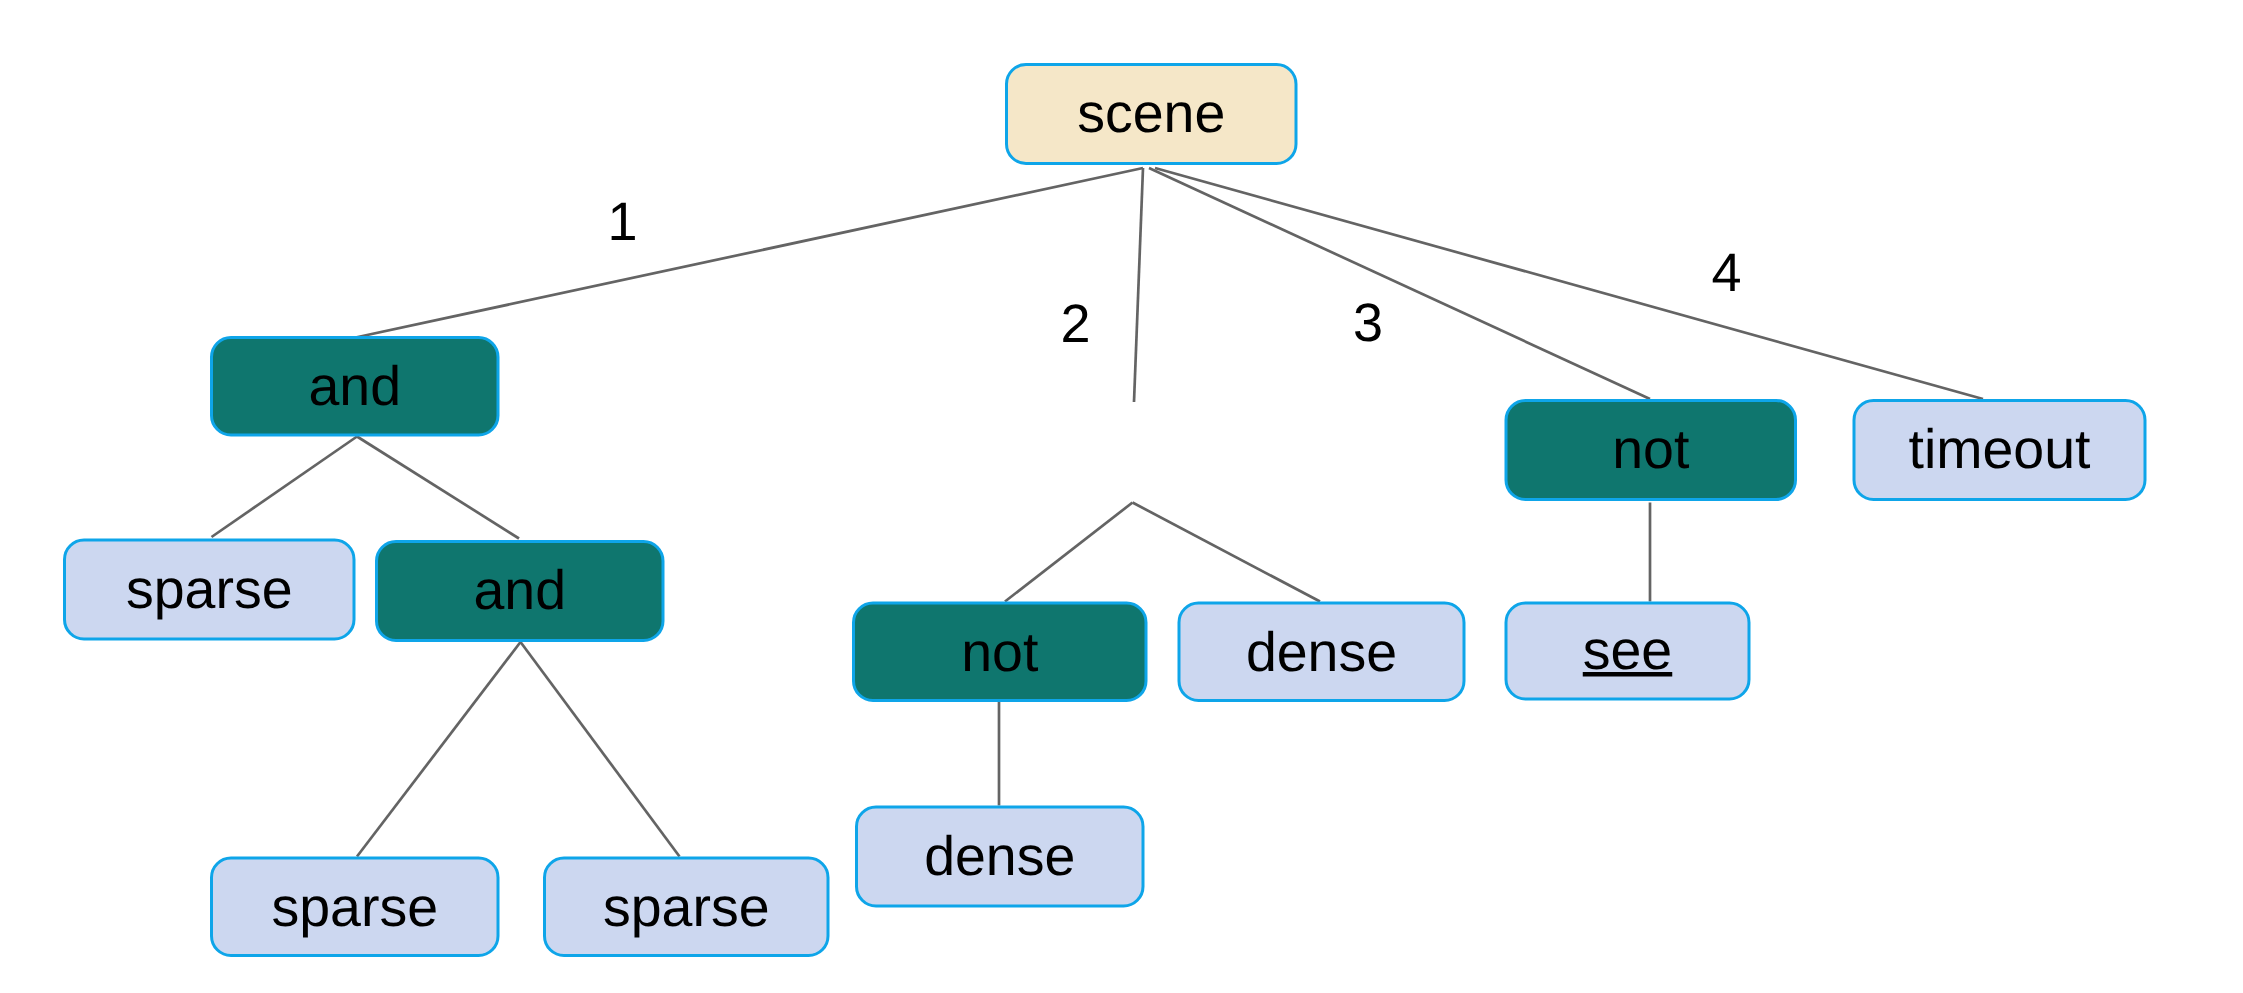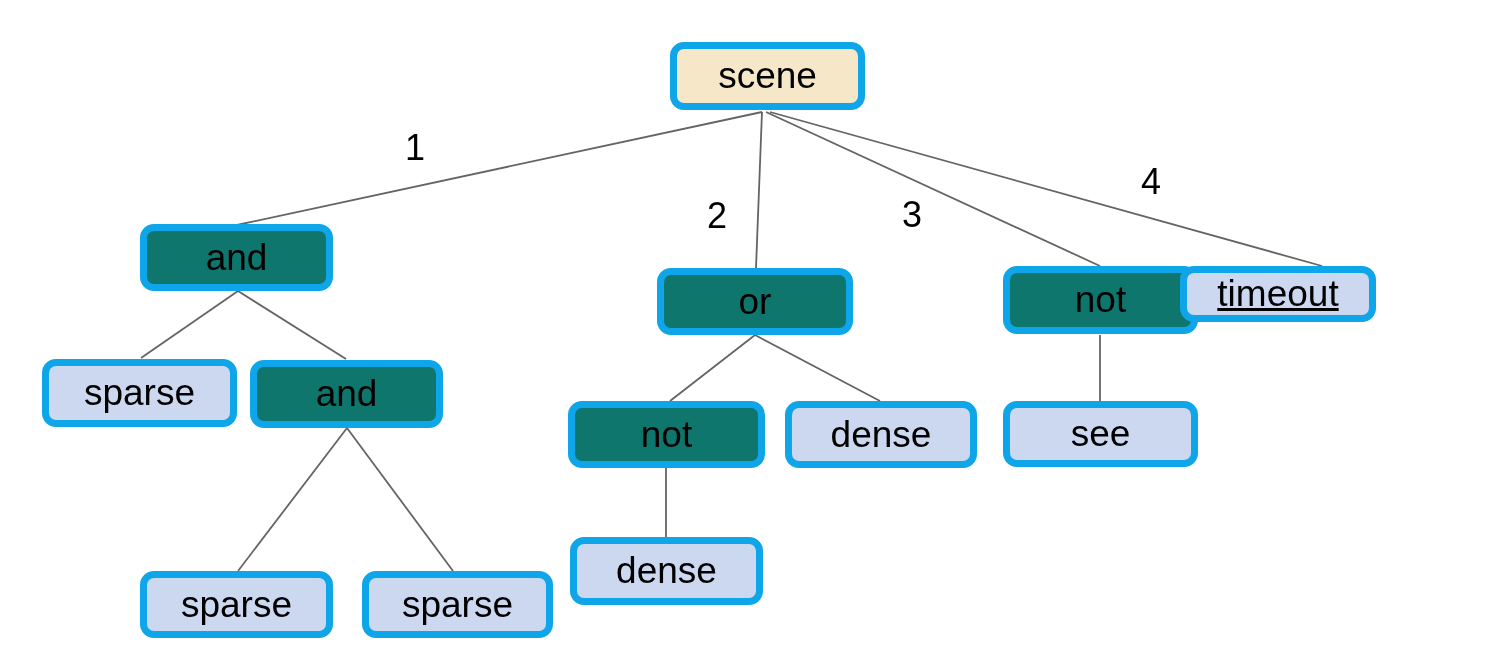--- a/index.html
+++ b/index.html
@@ -25,21 +25,21 @@
   #edges line {
     stroke: #646464;
     stroke-width: 1.8;
   }
   .node {
     position: absolute;
     box-sizing: border-box;
     display: flex;
     align-items: center;
     justify-content: center;
-    border: 7px solid #0ea5e9;
+    border: 2px solid #0ea5e9;
     border-radius: 14px;
     font-size: 37px;
     color: #000000;
     white-space: nowrap;
   }
   .node.root     { background: #f5e7c8; }
   .node.operator { background: #0f766e; }
   .node.leaf     { background: #ccd7f0; }
   .edge-label {
     position: absolute;
@@ -72,21 +72,20 @@
   <div class="edge-label" style="left:717px;  top:216px;">2</div>
   <div class="edge-label" style="left:912px;  top:215px;">3</div>
   <div class="edge-label" style="left:1151px; top:182px;">4</div>
 
   <div class="node root" style="left:670px;  top:42px;  width:195px; height:68px;">scene</div>
   <div class="node operator" style="left:140px;  top:224px; width:193px; height:67px;">and</div>
   <div class="node leaf" style="left:42px;   top:359px; width:195px; height:68px;">sparse</div>
   <div class="node operator" style="left:250px;  top:360px; width:193px; height:68px;">and</div>
   <div class="node leaf" style="left:140px;  top:571px; width:193px; height:67px;">sparse</div>
   <div class="node leaf" style="left:362px;  top:571px; width:191px; height:67px;">sparse</div>
-  <div class="node operator" style="left:657px;  top:268px; width:196px; height:67px;">or</div>
   <div class="node operator" style="left:568px;  top:401px; width:197px; height:67px;">not</div>
   <div class="node leaf" style="left:785px;  top:401px; width:192px; height:67px;">dense</div>
   <div class="node leaf" style="left:570px;  top:537px; width:193px; height:68px;">dense</div>
   <div class="node operator" style="left:1003px; top:266px; width:195px; height:68px;">not</div>
-  <div class="node leaf" style="left:1003px; top:401px; width:195px; height:66px;">see</div>
-  <div class="node leaf" style="left:1180px; top:266px; width:196px; height:56px;text-decoration:underline;">timeout</div>
+  <div class="node leaf" style="left:1003px; top:401px; width:164px; height:66px;text-decoration:underline;">see</div>
+  <div class="node leaf" style="left:1235px; top:266px; width:196px; height:68px;">timeout</div>
 
 </div>
 
 </body></html>

